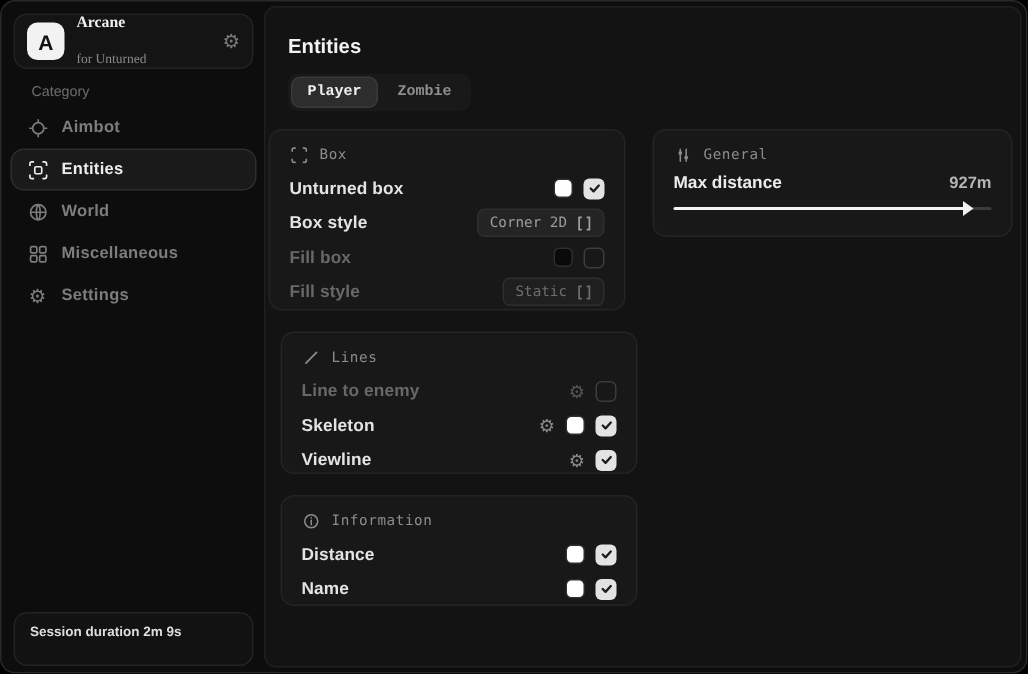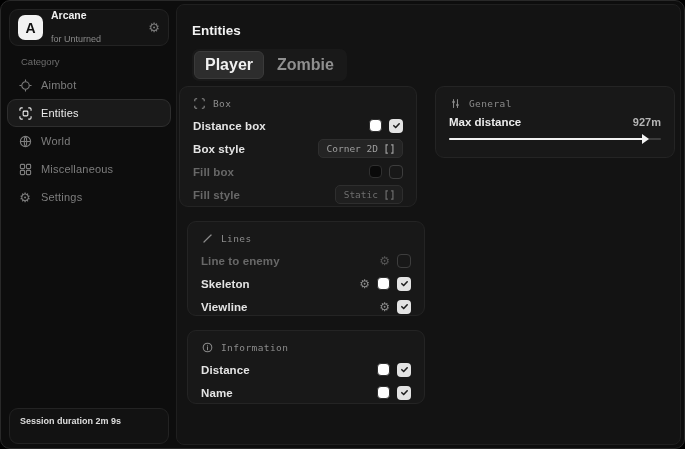--- a/index.html
+++ b/index.html
@@ -13,54 +13,54 @@
   .app-card {
     position:absolute; left:8px; top:8px; width:160px; height:37px;
     background:#141414; border:1px solid #232323; border-radius:9px;
     display:flex; align-items:center; padding:0 8px; gap:8px;
   }
   .app-logo {
     width:25px; height:25px; border-radius:7px; background:#f2f2f2;
     color:#111; font-weight:bold; font-size:14px;
     display:flex; align-items:center; justify-content:center;
   }
-  .app-titles { flex:1; line-height:1.1; }
+  .app-titles { flex:1; line-height:1.1;font-family:Liberation Serif, serif; }
   .app-name { color:#f0f0f0; font-size:10.5px; font-weight:bold; }
   .app-sub { color:#8a8a8a; font-size:9px; margin-top:14px; }
   .app-gear { color:#7a7a7a; font-size:13px; line-height:1; cursor:pointer; }
   .cat-label { position:absolute; left:20px; top:55px; color:#6d6d6d; font-size:9.5px; }
   .nav { position:absolute; left:6px; top:70px; width:164px; }
   .nav-item {
     height:28px; display:flex; align-items:center; gap:9px; padding:0 10px;
     color:#7d7d7d; border-radius:9px; border:1px solid transparent; cursor:pointer;
   }
   .nav-item.active { background:#1a1a1a; border-color:#2e2e2e; color:#ededed; }
   .nav-icon { width:14px; height:14px; display:flex; align-items:center; justify-content:center; font-size:13px; line-height:1; }
   .nav-icon svg { display:block; }
-  .nav-label { font-size:11px; font-weight:400; letter-spacing:.2px; }
+  .nav-label { font-size:11px; font-weight:700; letter-spacing:.2px; }
   .footer-card {
     position:absolute; left:8px; top:407px; width:160px; height:36px;
     background:#121212; border:1px solid #232323; border-radius:9px;
     padding:5px 10px 0 10px;
   }
   .footer-line1 { font-family:"DejaVu Sans Mono", monospace; font-size:9.5px; color:#929292; white-space:nowrap; }
   .footer-line2 { font-size:9px; font-weight:bold; color:#dedede; margin-top:2px; white-space:nowrap; }
   
   .main {
     position:absolute; left:175px; top:3px; right:3px; bottom:3px;
     background:#131313; border:1px solid #1f1f1f; border-radius:8px;
   }
   .page-title { position:absolute; left:15px; top:18px; color:#f2f2f2; font-size:13.5px; font-weight:bold; }
   .tabs {
     position:absolute; left:15px; top:44px; display:flex; gap:2px;
     background:#191919; border-radius:7px; padding:2px;
   }
   .tab {
-    font-size:16px; font-weight:600; padding:4px 10px; border-radius:6px;
-    color:#8f8f8f; cursor:pointer; border:1px solid transparent;
+    font-size:10px; font-weight:600; padding:4px 10px; border-radius:6px;
+    color:#8f8f8f; cursor:pointer; border:1px solid transparent;font-family:Liberation Mono, monospace;
   }
   .tab.active { background:#2d2d2d; border-color:#3a3a3a; color:#f0f0f0; }
   .card {
     position:absolute; background:#181818; border:1px solid #242424; border-radius:9px;
     padding:10px 13px;
   }
   .card-box   { left:2px; top:81px;  width:238px; height:121px; }
   .card-lines { left:10px; top:216px; width:238px; height:95px;  }
   .card-info  { left:10px; top:325px; width:238px; height:74px;  }
   .card-general { left:258px; top:81px; width:240px; height:72px; }
@@ -185,21 +185,21 @@
     <div class="card card-box">
       <div class="card-header">
         <span class="hicon">
           <svg width="11" height="11" viewBox="0 0 14 14" fill="none" stroke="currentColor" stroke-width="1.4">
             <path d="M1 4V2.5A1.5 1.5 0 0 1 2.5 1H4M10 1h1.5A1.5 1.5 0 0 1 13 2.5V4M13 10v1.5a1.5 1.5 0 0 1-1.5 1.5H10M4 13H2.5A1.5 1.5 0 0 1 1 11.5V10"></path>
           </svg>
         </span>
         <span>Box</span>
       </div>
       <div class="row">
-        <span class="row-label">Distance box</span>
+        <span class="row-label">Unturned box</span>
         <span class="controls">
           <span class="swatch" style="background: rgb(255, 255, 255);"></span>
           <span class="checkbox checked">
             <svg width="9" height="9" viewBox="0 0 10 10">
                 <path d="M2 5.2l2.1 2.1L8 3" stroke="#1d1d1d" stroke-width="1.7" fill="none" stroke-linecap="round" stroke-linejoin="round"></path>
               </svg>
           </span>
         </span>
       </div>
       <div class="row">

